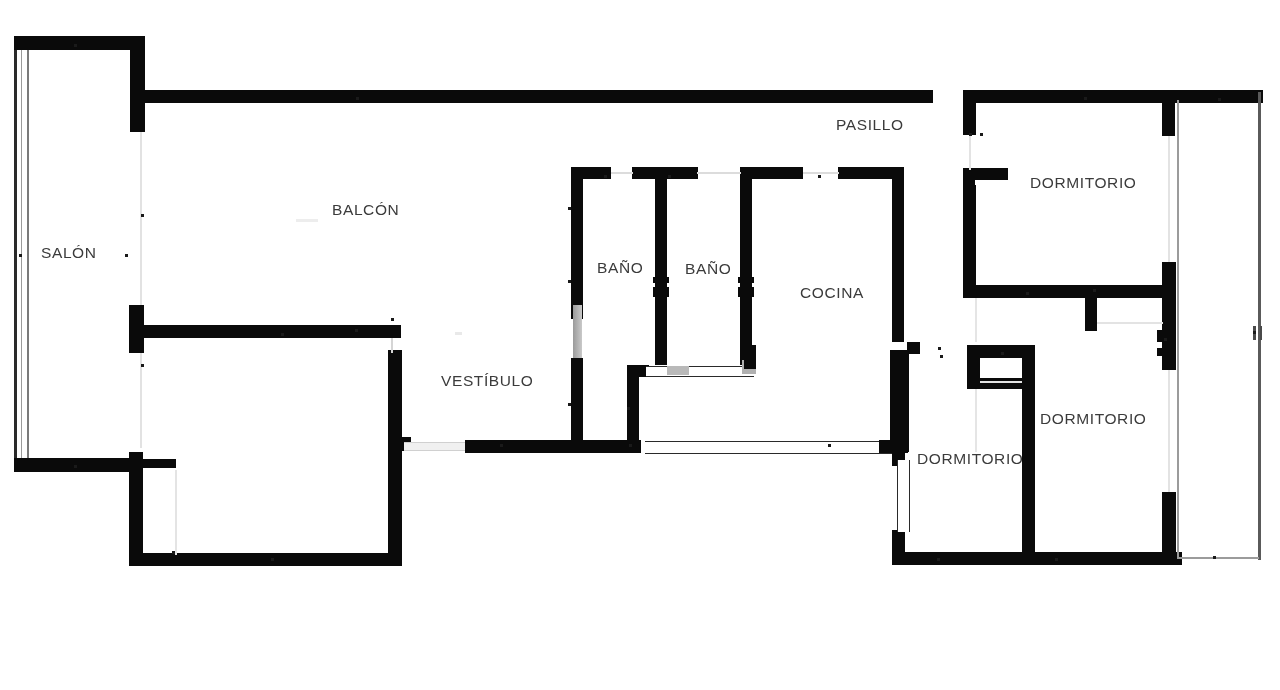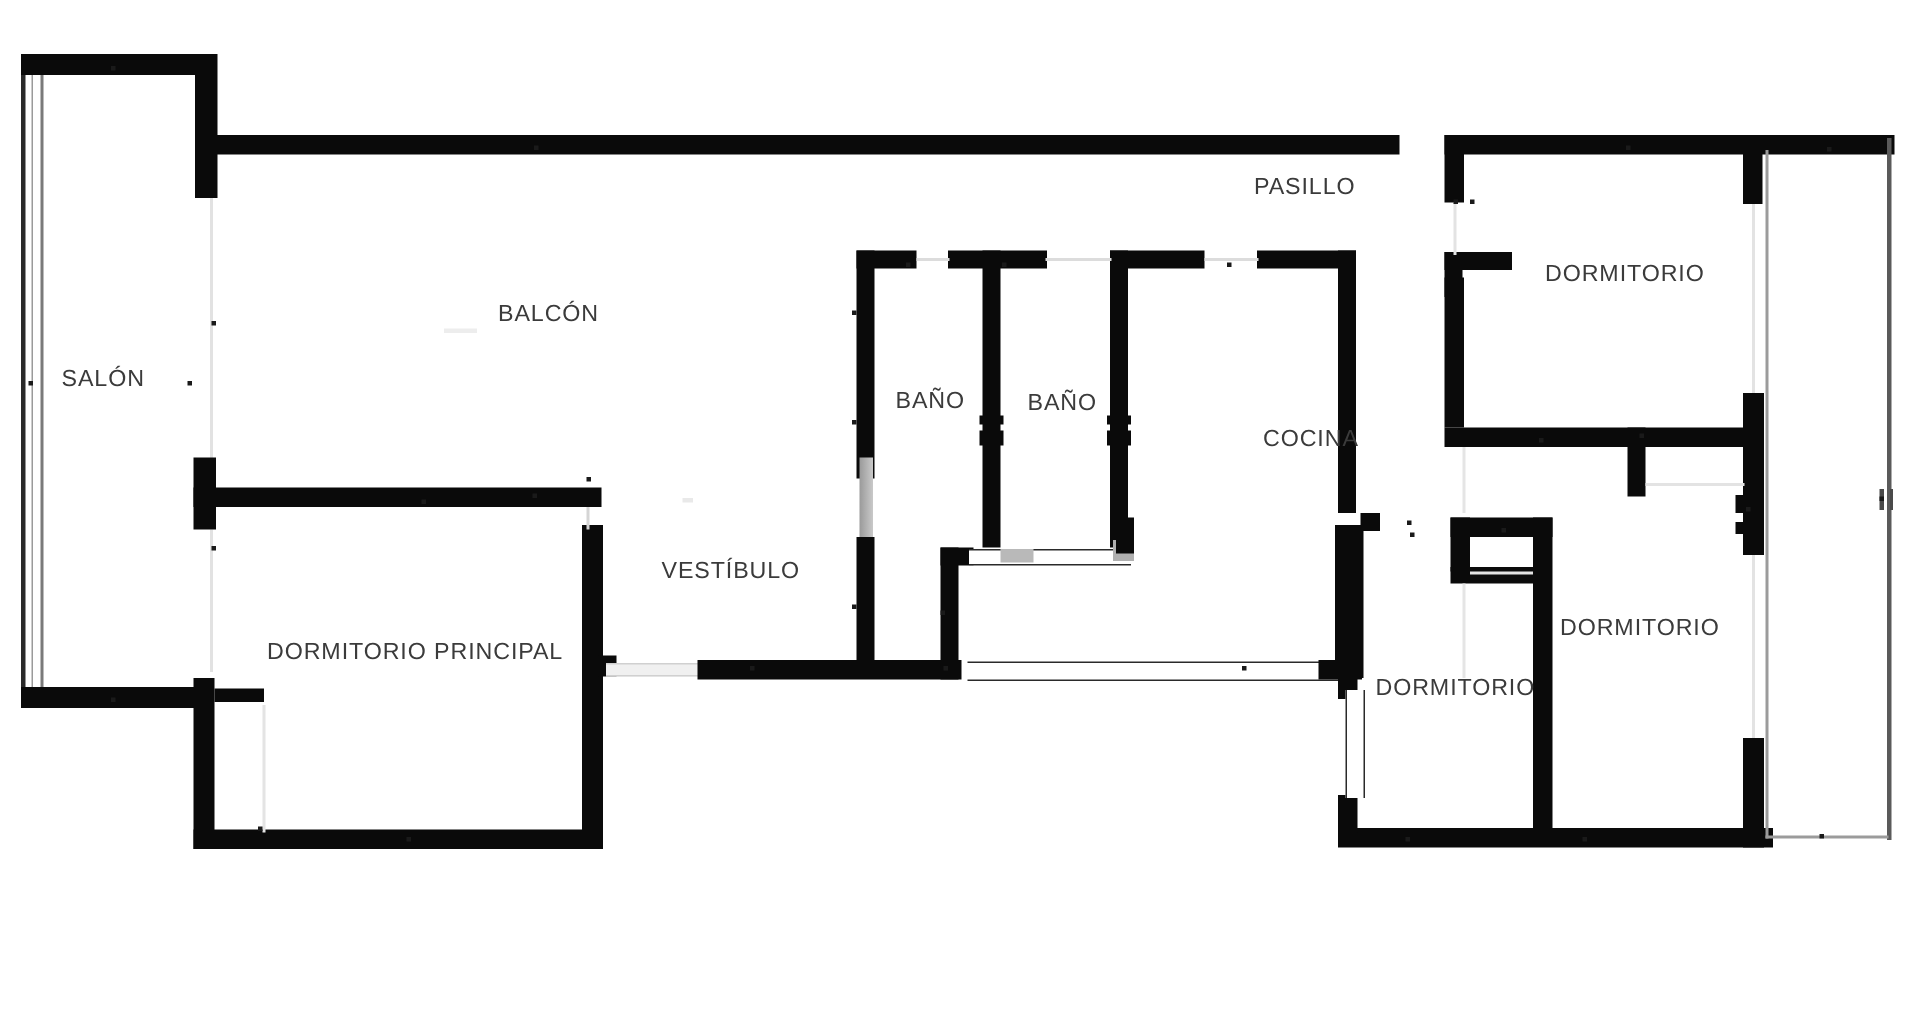--- a/index.html
+++ b/index.html
@@ -168,23 +168,22 @@
   <div class="tick" style="left:1055px;top:558px;"></div>
   <div class="tick" style="left:1213px;top:556px;"></div>
   <div class="tick" style="left:1253px;top:331px;"></div>
   <div class="tick" style="left:1164px;top:338px;"></div>
 
   <div class="label" style="left:41px;top:244px;">SALÓN</div>
   <div class="label" style="left:332px;top:201px;">BALCÓN</div>
   <div class="label" style="left:792px;top:116px;margin-left:44px;">PASILLO</div>
   <div class="label" style="left:597px;top:259px;">BAÑO</div>
   <div class="label" style="left:685px;top:260px;">BAÑO</div>
-  <div class="label" style="left:842px;top:284px;text-align:right;">COCINA</div>
+  <div class="label" style="left:800px;top:284px;text-align:right;">COCINA</div>
   <div class="label" style="left:441px;top:372px;">VESTÍBULO</div>
-  <div class="label" style="left:178px;top:426px;">DORMITORIO PRINCIPAL</div>
   <div class="label" style="left:1030px;top:174px;">DORMITORIO</div>
   <div class="label" style="left:1040px;top:410px;">DORMITORIO</div>
   <div class="label" style="left:917px;top:450px;">DORMITORIO</div>
 
   <div class="hairline" style="left:296px;top:219px;width:22px;height:3px;background:#ededed;"></div>
   <div class="hairline" style="left:455px;top:332px;width:7px;height:3px;background:#e9e9e9;"></div>
 
 </div>
 
 </body></html>

